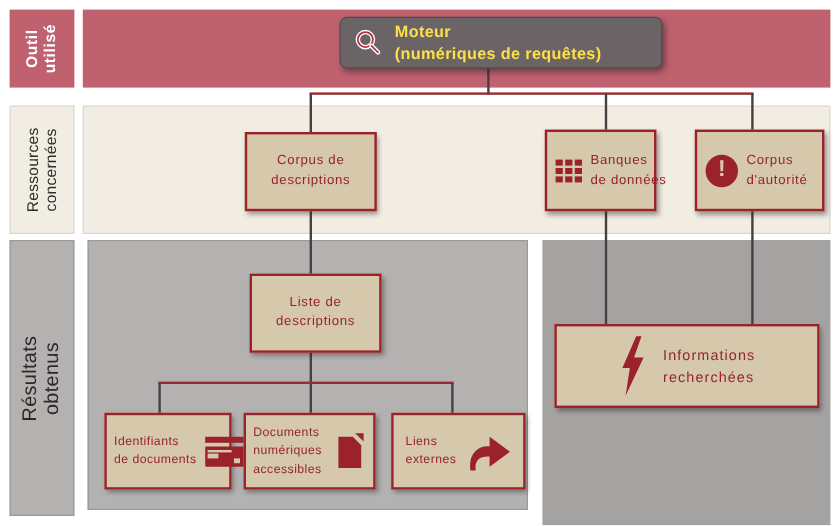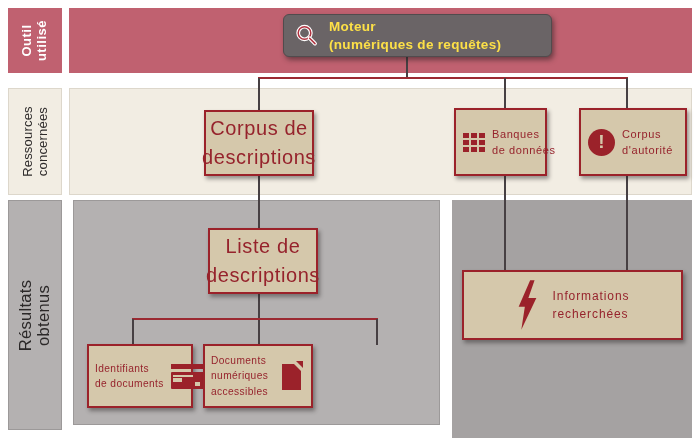--- a/index.html
+++ b/index.html
@@ -50,21 +50,21 @@
 
   .box-corpus { left:204px; top:110px; width:110px; height:66px; }
   .box-banques{ left:454px; top:108px; width:93px; height:68px; }
   .box-notices{ left:579px; top:108px; width:108px; height:68px; }
   .box-liste  { left:208px; top:228px; width:110px; height:66px; }
   .box-ident  { left:87px;  top:344px; width:106px; height:64px;justify-content:center; }
   .box-docs   { left:203px; top:344px; width:110px; height:64px; }
   .box-liens  { left:326px; top:344px; width:112px; height:64px; }
   .box-infos  { left:462px; top:270px; width:221px; height:70px; }
 
-  .center-label { text-align:center; font-size:20px; letter-spacing:.6px; line-height:1.45; }
+  .center-label { text-align:center; font-size:11px; letter-spacing:.6px; line-height:1.45; }
   .row   { display:flex; align-items:center; gap:7px; padding:0 7px; width:100%; box-sizing:border-box; }
   .row .txt { line-height:1.5; white-space:nowrap; }
   .txt-med   { font-size:11px;  letter-spacing:.6px; }
   .txt-small { font-size:10.2px; letter-spacing:.4px; }
   .txt-infos { font-size:12px;  letter-spacing:.9px; line-height:1.55; }
   .flex1 { flex:1; }
 
   
   .grid-icon { display:grid; grid-template-columns:repeat(3,6px); grid-auto-rows:5px; gap:2px; flex:0 0 auto; }
   .grid-icon span { background:#9b222a; }
@@ -213,20 +213,31 @@
           <div>numériques</div>
           <div>accessibles</div>
       </div>
       <svg width="25" height="31" viewBox="0 0 25 31">
         <path d="M2,4 L14,4 L21,11 L21,30 L2,30 Z" fill="#9b222a"></path>
         <path d="M16,1 L23,1 L23,8 Z" fill="#9b222a"></path>
       </svg>
     </div>
   </div>
 
+  <div class="tanbox box-liens">
+    <div class="row" style="padding:0 10px;">
+      <div class="txt txt-small flex1">
+        <div>Liens</div>
+          <div>externes</div>
+      </div>
+      <svg width="40" height="33" viewBox="0 0 40 33">
+        <path d="M5,32 C3,19 11,11 21,12 L21,4 L38,16.5 L21,29 L21,20.5 C13,19.5 8,24 9.5,32 Z" fill="#9b222a"></path>
+      </svg>
+    </div>
+  </div>
 
   <div class="tanbox box-infos">
     <div class="row" style="justify-content:center; gap:14px;">
       <svg width="23" height="54" viewBox="0 0 26 58">
         <path d="M16,1 L3,31 L10,31 L6,57 L23,21 L14,21 L21,1 Z" fill="#9b222a"></path>
       </svg>
       <div class="txt txt-infos">
         <div>Informations</div>
           <div>recherchées</div>
       </div>

